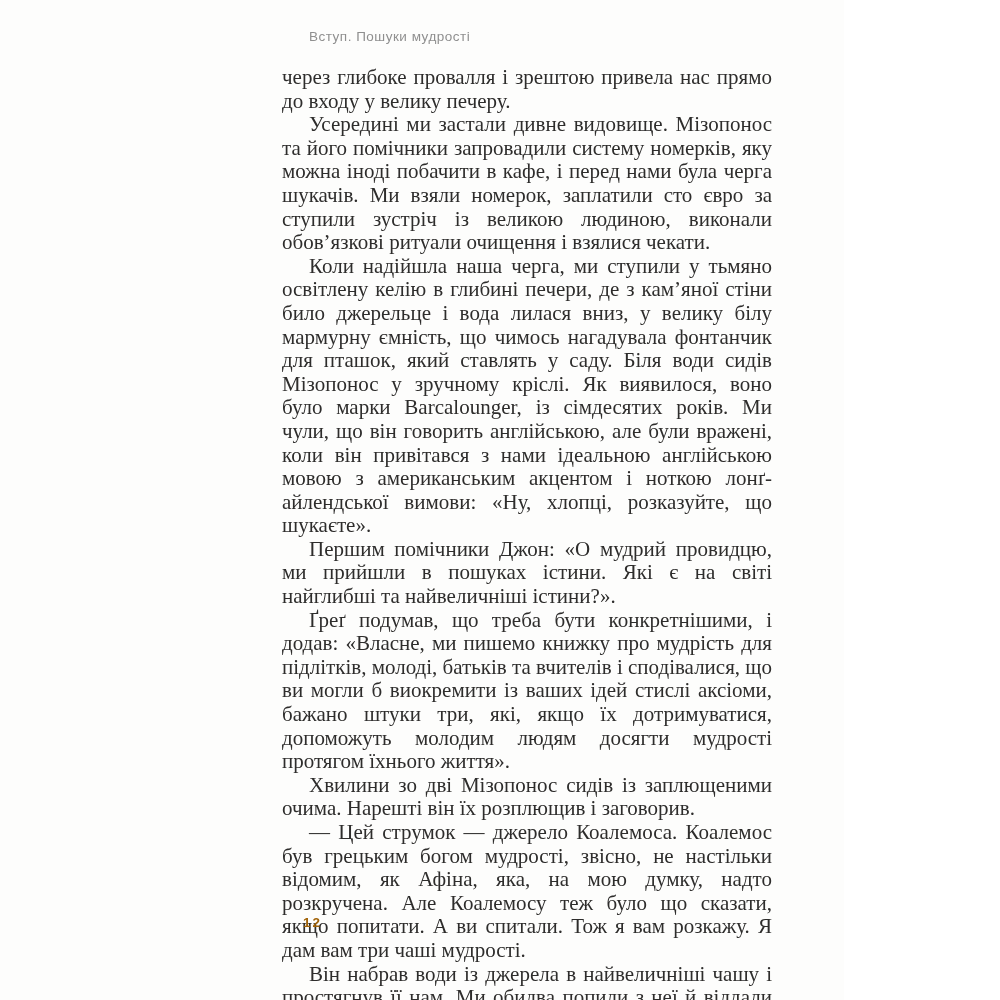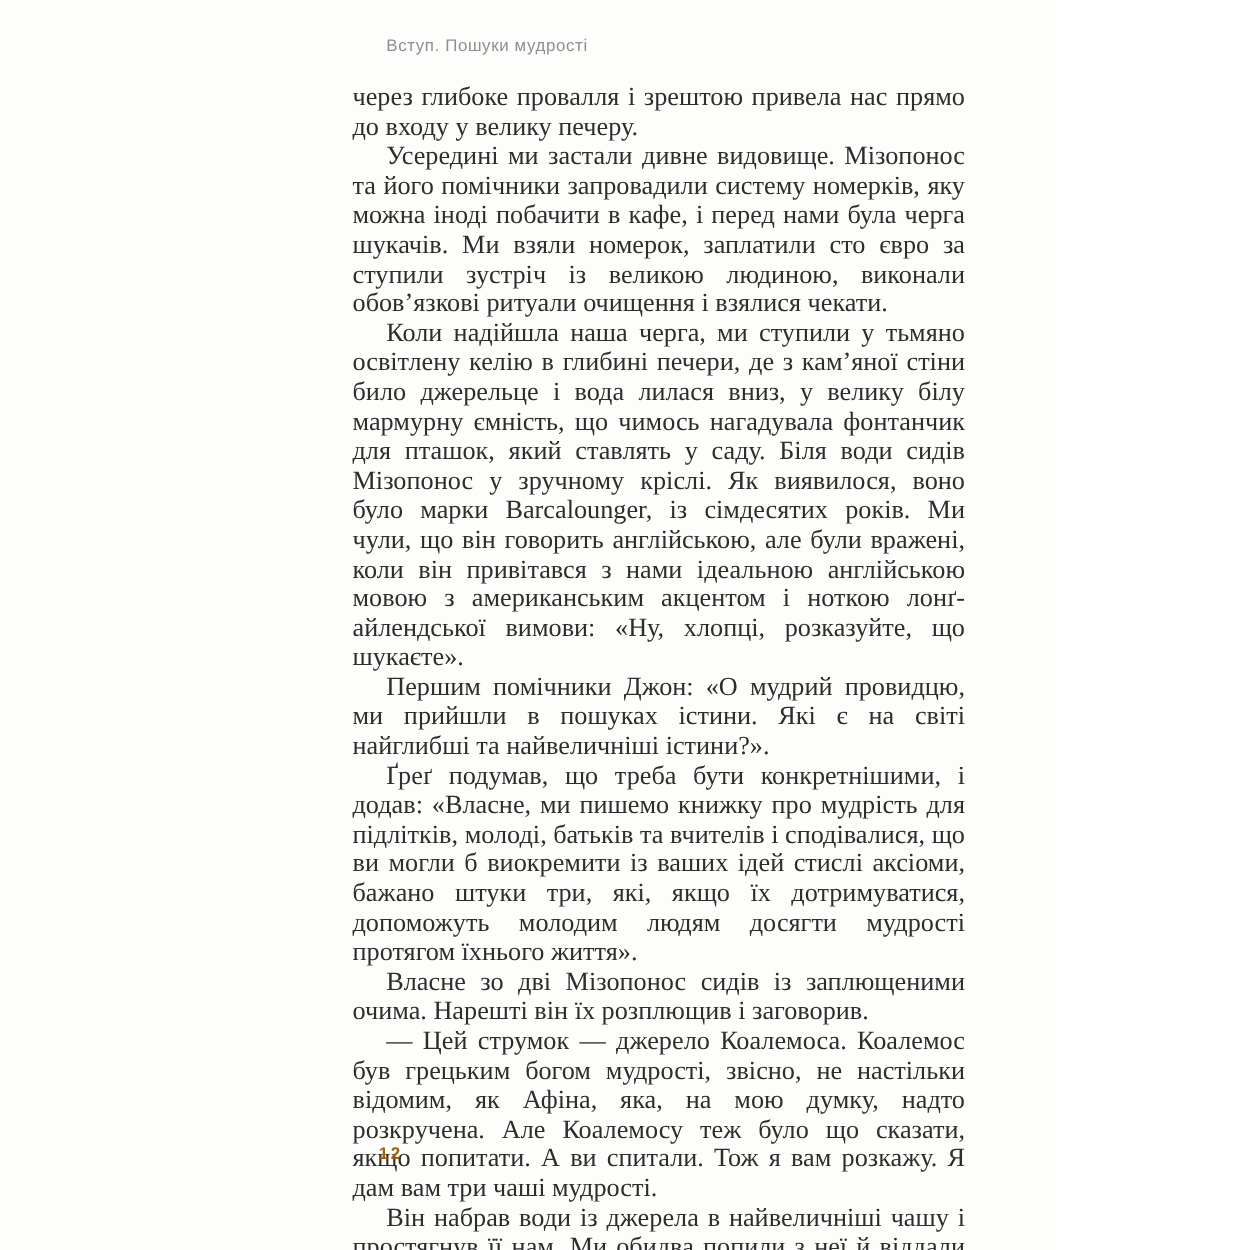--- a/index.html
+++ b/index.html
@@ -59,20 +59,20 @@
 <div class="book-page">
 
   <div class="running-header">Вступ. Пошуки мудрості</div>
 
   <div class="text-block">
     <p>через глибоке провалля і зрештою привела нас прямо до входу у велику печеру.</p>
     <p class="indent">Усередині ми застали дивне видовище. Мізопонос та його помічники запровадили систему номерків, яку можна іноді побачити в кафе, і перед нами була черга шукачів. Ми взяли номерок, заплатили сто євро за ступили зустріч із великою людиною, виконали обов’язкові ритуали очищення і взялися чекати.</p>
     <p class="indent">Коли надійшла наша черга, ми ступили у тьмяно освітлену келію в глибині печери, де з кам’яної стіни било джерельце і вода лилася вниз, у велику білу мармурну ємність, що чимось нагадувала фонтанчик для пташок, який ставлять у саду. Біля води сидів Мізопонос у зручному кріслі. Як виявилося, воно було марки Barcalounger, із сімдесятих років. Ми чули, що він говорить англійською, але були вражені, коли він привітався з нами ідеальною англійською мовою з американським акцентом і ноткою лонґ-айлендської вимови: «Ну, хлопці, розказуйте, що шукаєте».</p>
     <p class="indent">Першим помічники Джон: «О мудрий провидцю, ми прийшли в пошуках істини. Які є на світі найглибші та найвеличніші істини?».</p>
     <p class="indent">Ґреґ подумав, що треба бути конкретнішими, і додав: «Власне, ми пишемо книжку про мудрість для підлітків, молоді, батьків та вчителів і сподівалися, що ви могли б виокремити із ваших ідей стислі аксіоми, бажано штуки три, які, якщо їх дотримуватися, допоможуть молодим людям досягти мудрості протягом їхнього життя».</p>
-    <p class="indent">Власне зо дві Мізопонос сидів із заплющеними очима. Нарешті він їх розплющив і заговорив.</p>
+    <p class="indent">Хвилини зо дві Мізопонос сидів із заплющеними очима. Нарешті він їх розплющив і заговорив.</p>
     <p class="indent">— Цей струмок — джерело Коалемоса. Коалемос був грецьким богом мудрості, звісно, не настільки відомим, як Афіна, яка, на мою думку, надто розкручена. Але Коалемосу теж було що сказати, якщо попитати. А ви спитали. Тож я вам розкажу. Я дам вам три чаші мудрості.</p>
     <p class="indent">Він набрав води із джерела в найвеличніші чашу і простягнув її нам. Ми обидва попили з неї й віддали назад.</p>
   </div>
 
   <div class="page-number">12</div>
 
 </div>
 
 </body></html>

